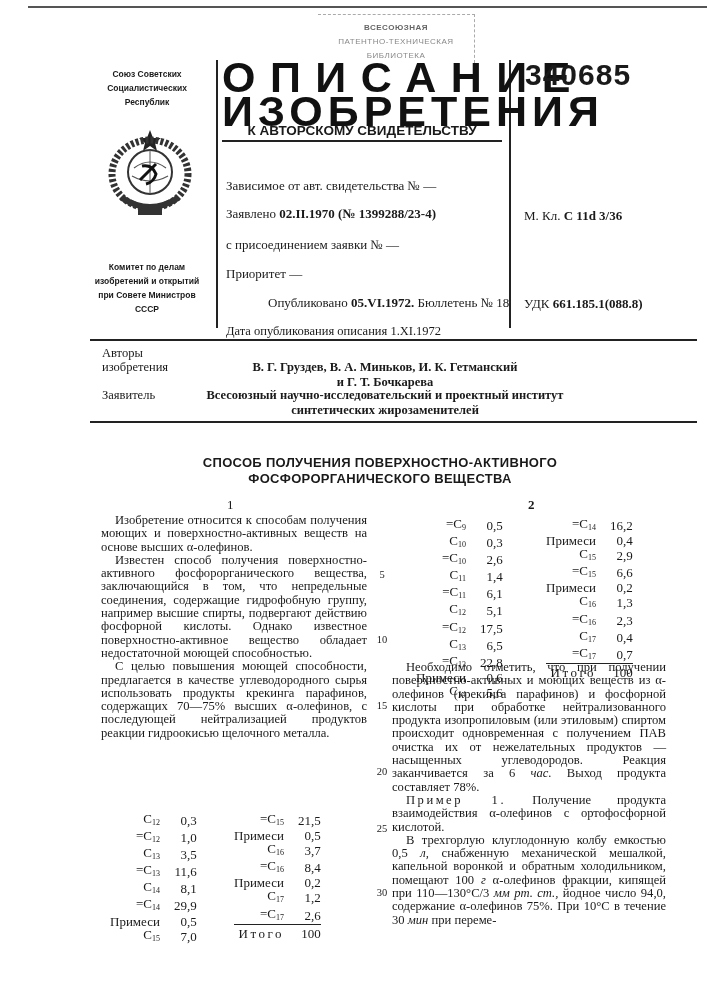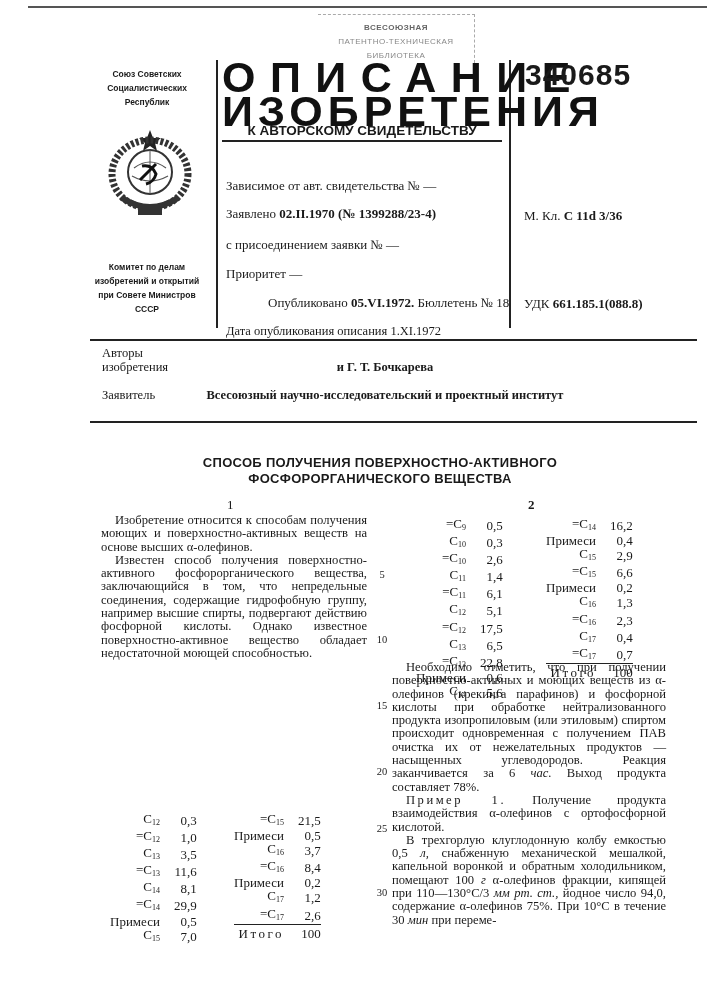--- a/index.html
+++ b/index.html
@@ -105,26 +105,28 @@
   <b>661.185.1(088.8)</b>
 </div>
 
 <div class="hr" style="top:339px;"></div>
 
 <div class="label" style="top:346px; line-height:14px;">
   <div>Авторы</div>
   <div>изобретения</div>
 </div>
 <div class="center-text" style="left:190px; width:390px; top:360px; line-height:14.5px;">
+  <div>В. Г. Груздев, В. А. Миньков, И. К. Гетманский</div>
   <div>и Г. Т. Бочкарева</div>
 </div>
 
 <div class="label" style="top:388px;">Заявитель</div>
 <div class="center-text" style="left:190px; width:390px; top:388px; line-height:14.5px;">
   <div>Всесоюзный научно-исследовательский и проектный институт</div>
+  <div>синтетических жирозаменителей</div>
 </div>
 
 <div class="hr" style="top:421px;"></div>
 
 <div class="doc-title" style="top:455px;">
   <div>СПОСОБ ПОЛУЧЕНИЯ ПОВЕРХНОСТНО-АКТИВНОГО</div>
   <div>ФОСФОРОРГАНИЧЕСКОГО ВЕЩЕСТВА</div>
 </div>
 
 <div class="col-num" style="left:227px; top:497px;">1</div>
@@ -133,20 +135,21 @@
 <div class="ln" style="top:569px;">5</div>
 <div class="ln" style="top:634px;">10</div>
 <div class="ln" style="top:700px;">15</div>
 <div class="ln" style="top:766px;">20</div>
 <div class="ln" style="top:823px;">25</div>
 <div class="ln" style="top:887px;">30</div>
 
 <div class="para" style="left:101px; top:514px; width:266px;">
   <p>Изобретение относится к способам получения моющих и поверхностно-активных веществ на основе высших α-олефинов.</p>
   <p>Известен способ получения поверхностно-активного фосфорорганического вещества, заключающийся в том, что непредельные соединения, содержащие гидрофобную группу, например высшие спирты, подвергают действию фосфорной кислоты. Однако известное поверхностно-активное вещество обладает недостаточной моющей способностью.</p>
+  <p>С целью повышения моющей способности, предлагается в качестве углеводородного сырья использовать продукты крекинга парафинов, содержащих 70—75% высших α-олефинов, с последующей нейтрализацией продуктов реакции гидроокисью щелочного металла.</p>
 </div>
 
 <table class="chem" style="left:110px; top:812px;">
   <tbody>
       <tr>
         <td class="n">C<sub>12</sub></td>
         <td class="v">0,3</td>
       </tr>
       <tr>
         <td class="n">=C<sub>12</sub></td>

